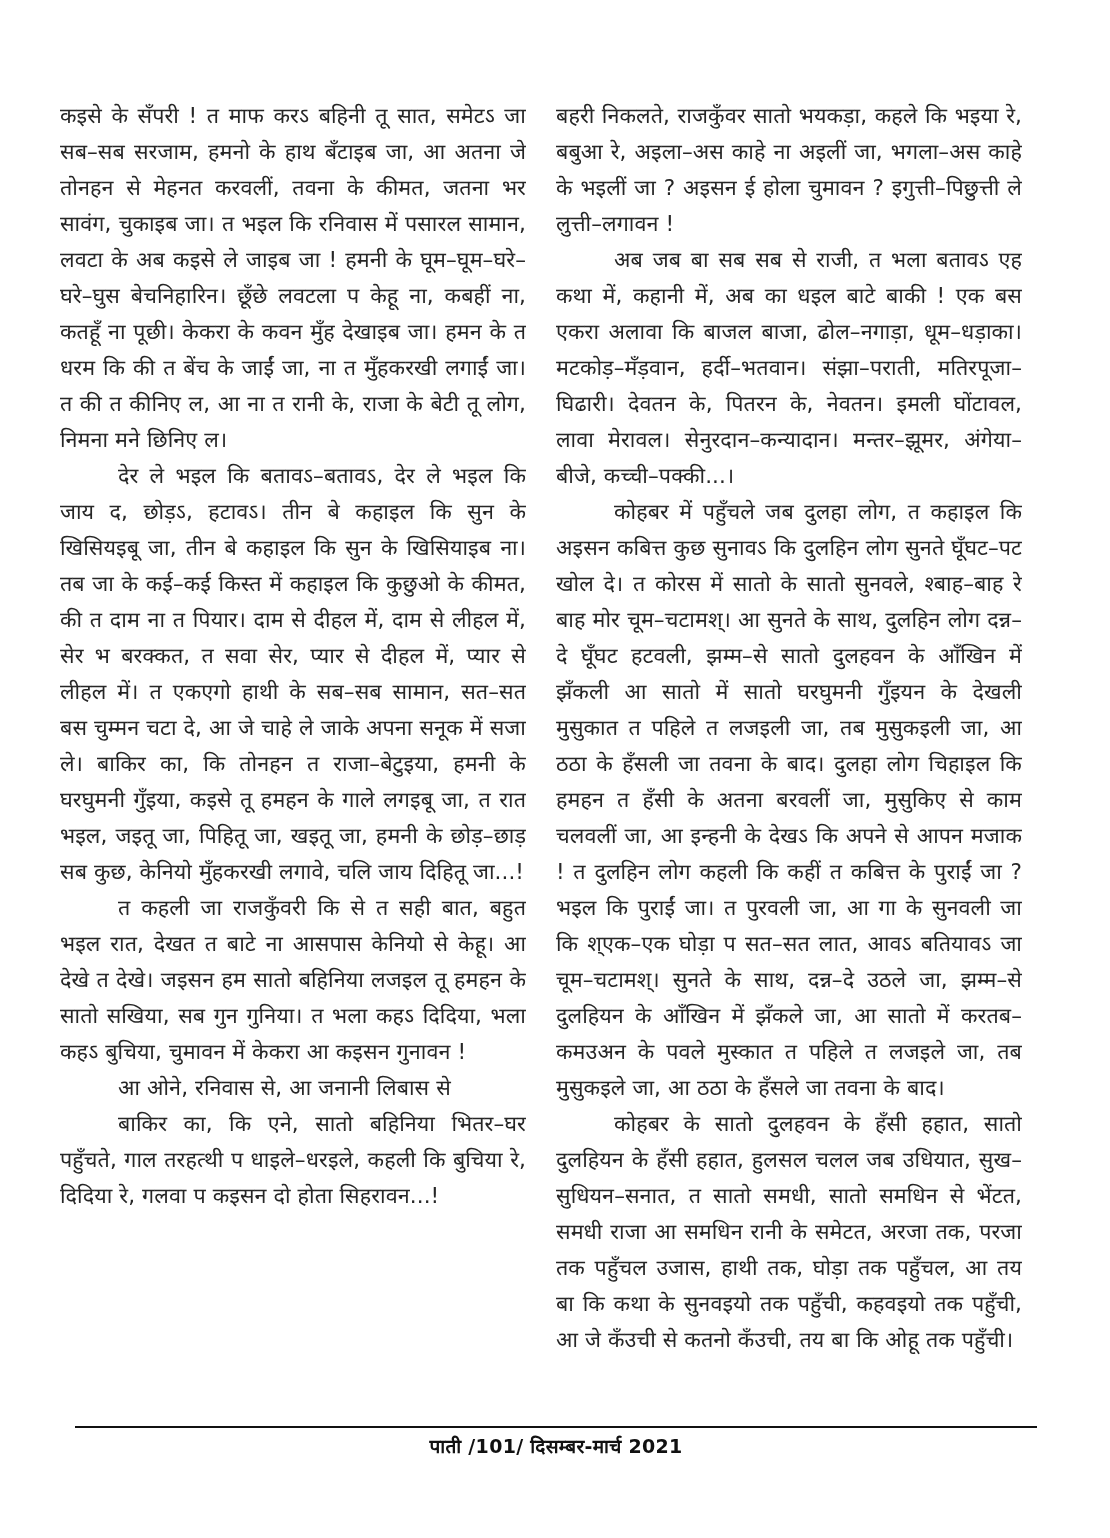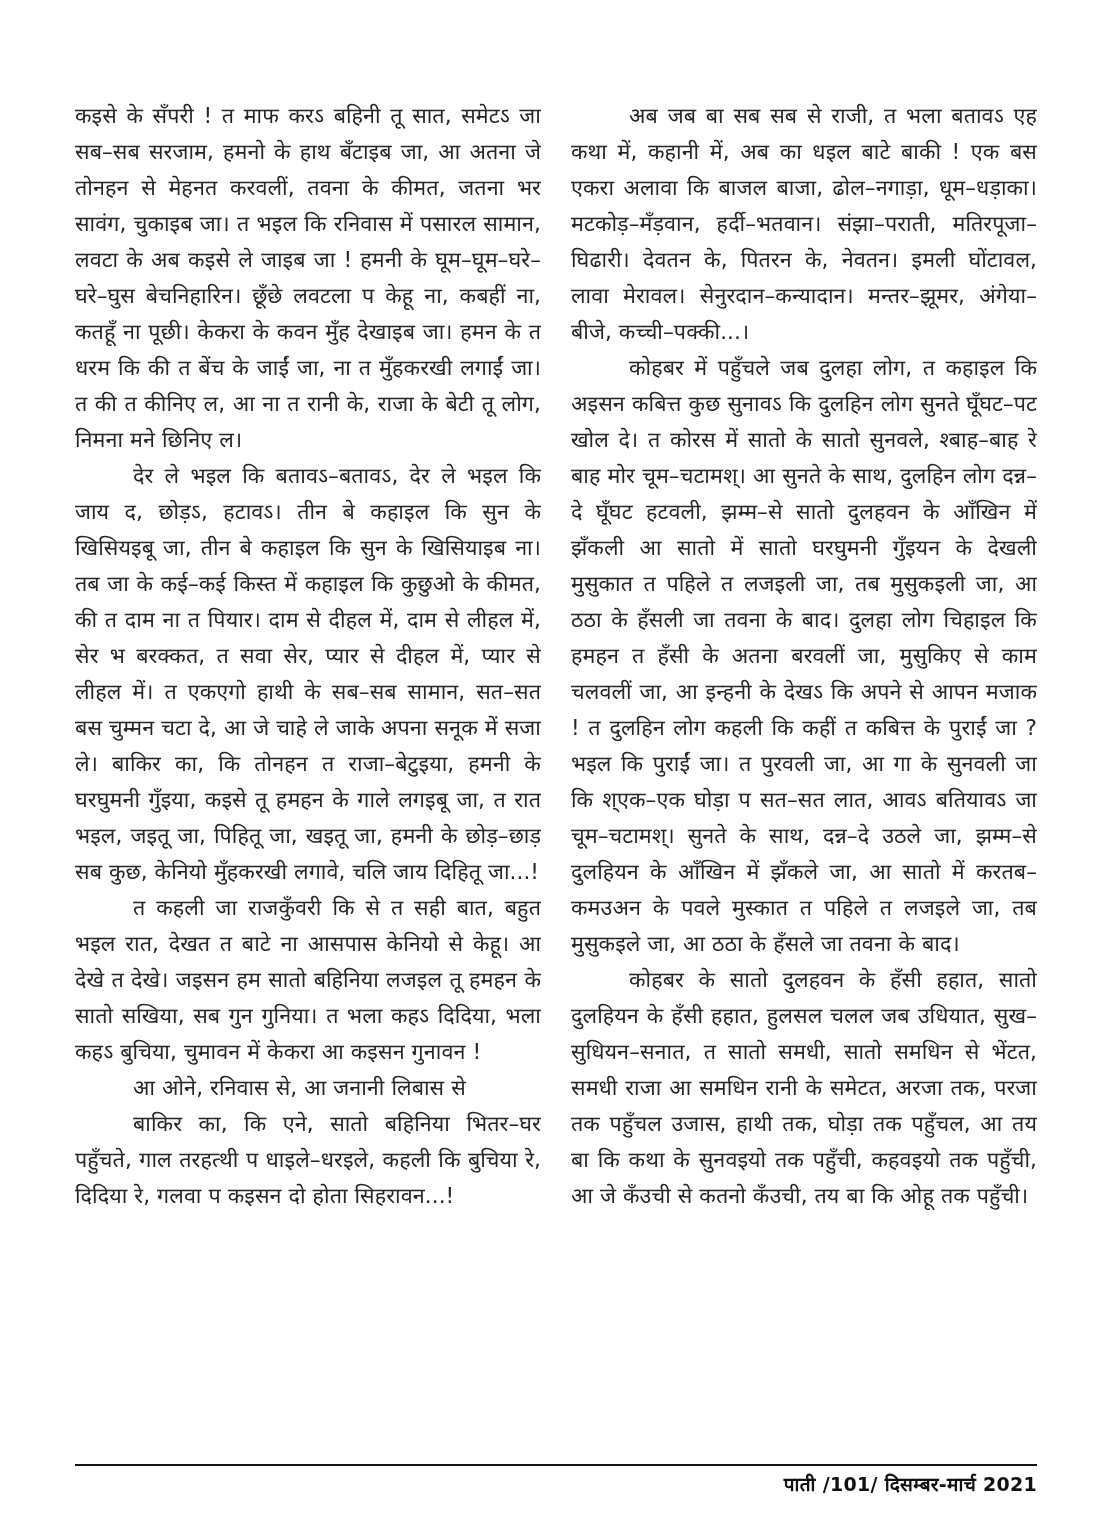--- a/index.html
+++ b/index.html
@@ -16,21 +16,21 @@
     color: #262626;
   }
   .page {
     position: absolute;
     inset: 0;
     background: #ffffff;
   }
   .text-block {
     position: absolute;
     top: 98px;
-    left: 75px;
+    left: 60px;
     width: 962px;
     height: 1352px;
     display: flex;
     gap: 30px;
   }
   .column {
     width: 469px;
     height: 1352px;
     overflow: hidden;
     text-align: justify;
@@ -46,22 +46,21 @@
   .column p.indent {
     text-indent: 58px;
   }
   .footer {
     position: absolute;
     left: 75px;
     top: 1426px;
     width: 962px;
     border-top: 2.5px solid #111111;
     padding-top: 5px;
-    text-align: right;
-    margin-top: 38px;
+    text-align: center;
   }
   .footer-text {
     font-size: 19px;
     font-weight: bold;
     color: #111111;
     letter-spacing: 0.3px;
   }
 </style>
 </head>
 <body>
@@ -72,20 +71,21 @@
 
     <div class="column">
       <p>कइसे के सँपरी ! त माफ करऽ बहिनी तू सात, समेटऽ जा सब–सब सरजाम, हमनो के हाथ बँटाइब जा, आ अतना जे तोनहन से मेहनत करवलीं, तवना के कीमत, जतना भर सावंग, चुकाइब जा। त भइल कि रनिवास में पसारल सामान, लवटा के अब कइसे ले जाइब जा ! हमनी के घूम–घूम–घरे–घरे–घुस बेचनिहारिन। छूँछे लवटला प केहू ना, कबहीं ना, कतहूँ ना पूछी। केकरा के कवन मुँह देखाइब जा। हमन के त धरम कि की त बेंच के जाईं जा, ना त मुँहकरखी लगाईं जा। त की त कीनिए ल, आ ना त रानी के, राजा के बेटी तू लोग, निमना मने छिनिए ल।</p>
       <p class="indent">देर ले भइल कि बतावऽ–बतावऽ, देर ले भइल कि जाय द, छोड़ऽ, हटावऽ। तीन बे कहाइल कि सुन के खिसियइबू जा, तीन बे कहाइल कि सुन के खिसियाइब ना। तब जा के कई–कई किस्त में कहाइल कि कुछुओ के कीमत, की त दाम ना त पियार। दाम से दीहल में, दाम से लीहल में, सेर भ बरक्कत, त सवा सेर, प्यार से दीहल में, प्यार से लीहल में। त एकएगो हाथी के सब–सब सामान, सत–सत बस चुम्मन चटा दे, आ जे चाहे ले जाके अपना सनूक में सजा ले। बाकिर का, कि तोनहन त राजा–बेटुइया, हमनी के घरघुमनी गुँइया, कइसे तू हमहन के गाले लगइबू जा, त रात भइल, जइतू जा, पिहितू जा, खइतू जा, हमनी के छोड़–छाड़ सब कुछ, केनियो मुँहकरखी लगावे, चलि जाय दिहितू जा...!</p>
       <p class="indent">त कहली जा राजकुँवरी कि से त सही बात, बहुत भइल रात, देखत त बाटे ना आसपास केनियो से केहू। आ देखे त देखे। जइसन हम सातो बहिनिया लजइल तू हमहन के सातो सखिया, सब गुन गुनिया। त भला कहऽ दिदिया, भला कहऽ बुचिया, चुमावन में केकरा आ कइसन गुनावन !</p>
       <p class="indent">आ ओने, रनिवास से, आ जनानी लिबास से</p>
       <p class="indent">बाकिर का, कि एने, सातो बहिनिया भितर–घर पहुँचते, गाल तरहत्थी प धाइले–धरइले, कहली कि बुचिया रे, दिदिया रे, गलवा प कइसन दो होता सिहरावन...!</p>
     </div>
 
     <div class="column">
+      <p>बहरी निकलते, राजकुँवर सातो भयकड़ा, कहले कि भइया रे, बबुआ रे, अइला–अस काहे ना अइलीं जा, भगला–अस काहे के भइलीं जा ? अइसन ई होला चुमावन ? इगुत्ती–पिछुत्ती ले लुत्ती–लगावन !</p>
       <p class="indent">अब जब बा सब सब से राजी, त भला बतावऽ एह कथा में, कहानी में, अब का धइल बाटे बाकी ! एक बस एकरा अलावा कि बाजल बाजा, ढोल–नगाड़ा, धूम–धड़ाका। मटकोड़–मँड़वान, हर्दी–भतवान। संझा–पराती, मतिरपूजा–घिढारी। देवतन के, पितरन के, नेवतन। इमली घोंटावल, लावा मेरावल। सेनुरदान–कन्यादान। मन्तर–झूमर, अंगेया–बीजे, कच्ची–पक्की...।</p>
       <p class="indent">कोहबर में पहुँचले जब दुलहा लोग, त कहाइल कि अइसन कबित्त कुछ सुनावऽ कि दुलहिन लोग सुनते घूँघट–पट खोल दे। त कोरस में सातो के सातो सुनवले, श्बाह–बाह रे बाह मोर चूम–चटामश्। आ सुनते के साथ, दुलहिन लोग दन्न–दे घूँघट हटवली, झम्म–से सातो दुलहवन के आँखिन में झँकली आ सातो में सातो घरघुमनी गुँइयन के देखली मुसुकात त पहिले त लजइली जा, तब मुसुकइली जा, आ ठठा के हँसली जा तवना के बाद। दुलहा लोग चिहाइल कि हमहन त हँसी के अतना बरवलीं जा, मुसुकिए से काम चलवलीं जा, आ इन्हनी के देखऽ कि अपने से आपन मजाक ! त दुलहिन लोग कहली कि कहीं त कबित्त के पुराईं जा ? भइल कि पुराईं जा। त पुरवली जा, आ गा के सुनवली जा कि श्एक–एक घोड़ा प सत–सत लात, आवऽ बतियावऽ जा चूम–चटामश्। सुनते के साथ, दन्न–दे उठले जा, झम्म–से दुलहियन के आँखिन में झँकले जा, आ सातो में करतब–कमउअन के पवले मुस्कात त पहिले त लजइले जा, तब मुसुकइले जा, आ ठठा के हँसले जा तवना के बाद।</p>
       <p class="indent">कोहबर के सातो दुलहवन के हँसी हहात, सातो दुलहियन के हँसी हहात, हुलसल चलल जब उधियात, सुख–सुधियन–सनात, त सातो समधी, सातो समधिन से भेंटत, समधी राजा आ समधिन रानी के समेटत, अरजा तक, परजा तक पहुँचल उजास, हाथी तक, घोड़ा तक पहुँचल, आ तय बा कि कथा के सुनवइयो तक पहुँची, कहवइयो तक पहुँची, आ जे कँउची से कतनो कँउची, तय बा कि ओहू तक पहुँची।</p>
     </div>
 
   </div>
 
   <div class="footer">
     <span class="footer-text">पाती /101/ दिसम्बर-मार्च 2021</span>
   </div>

